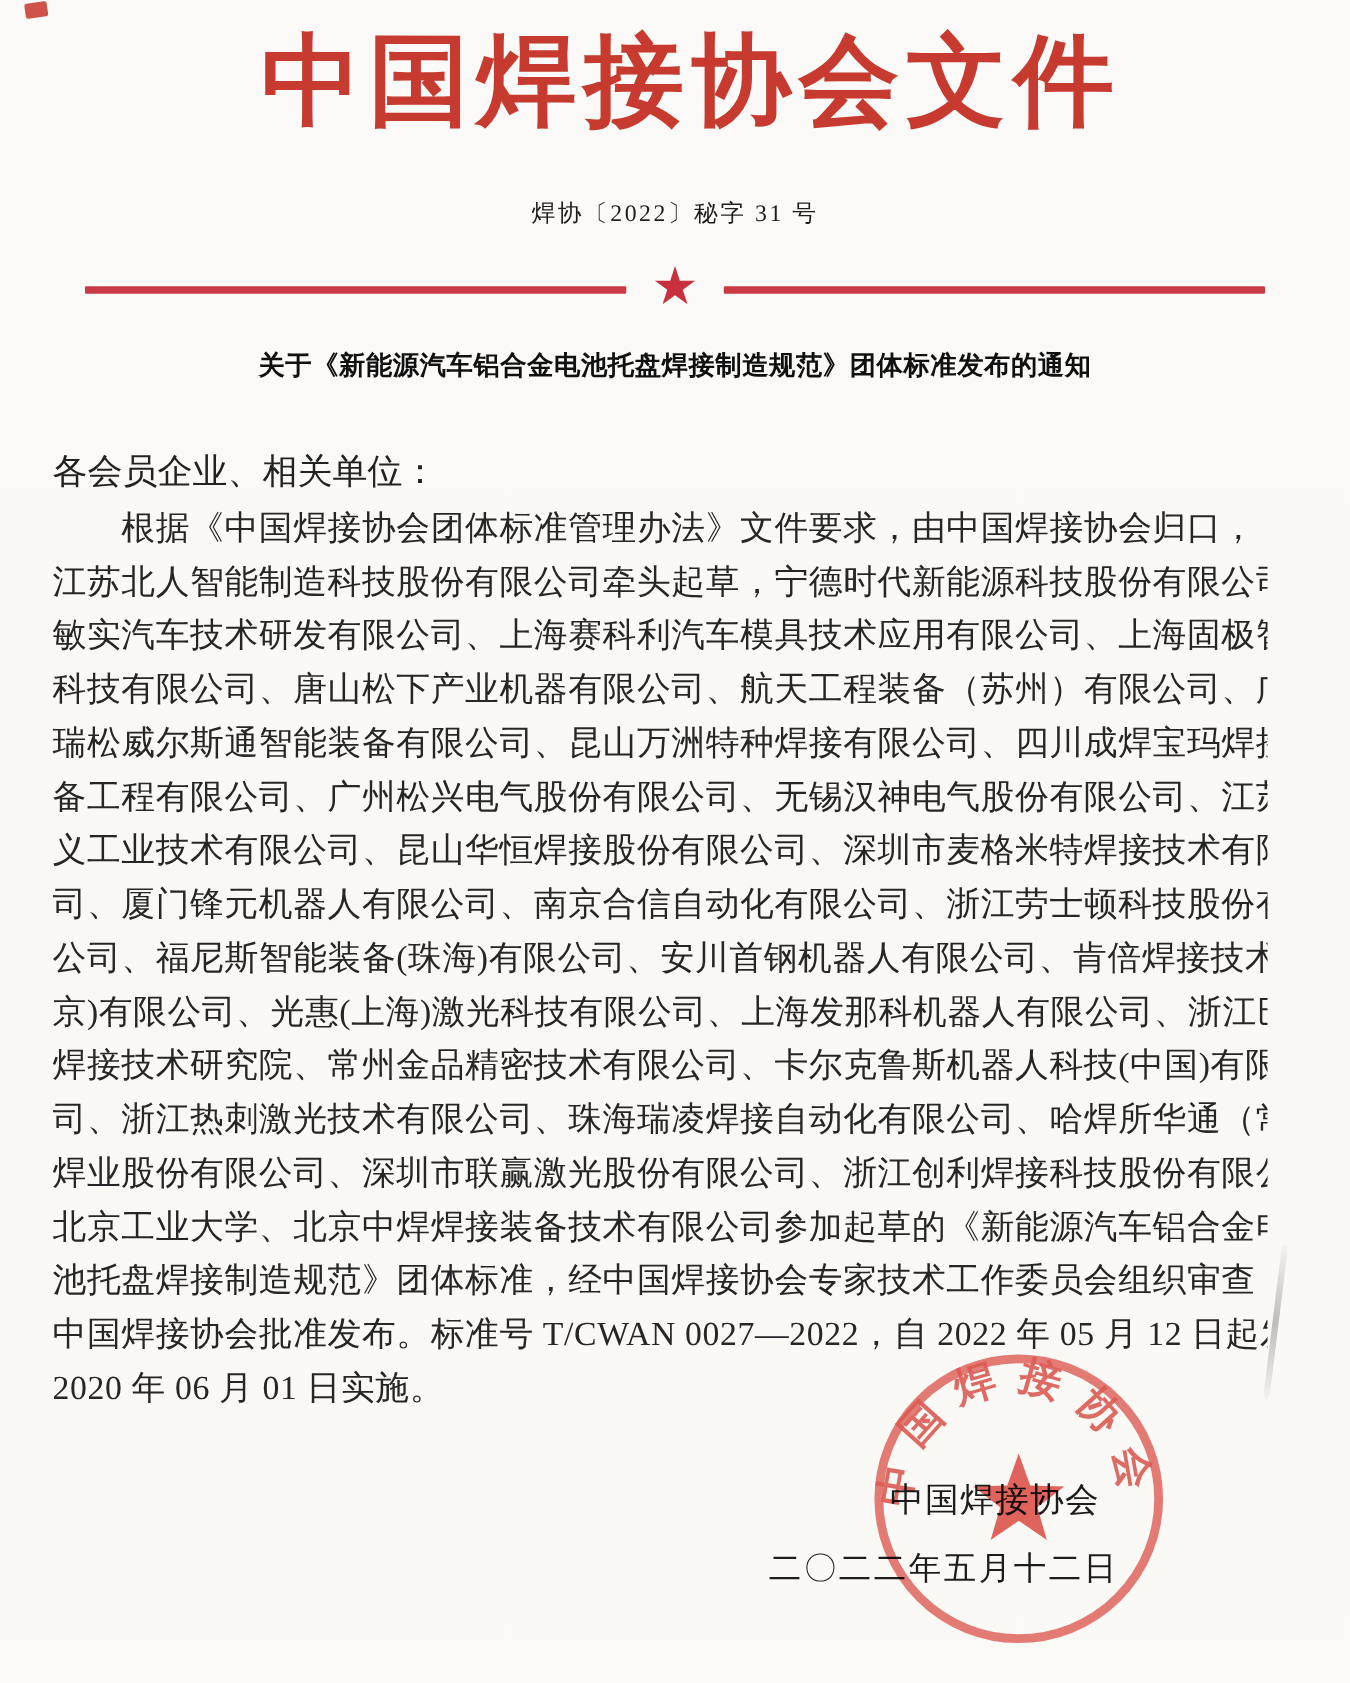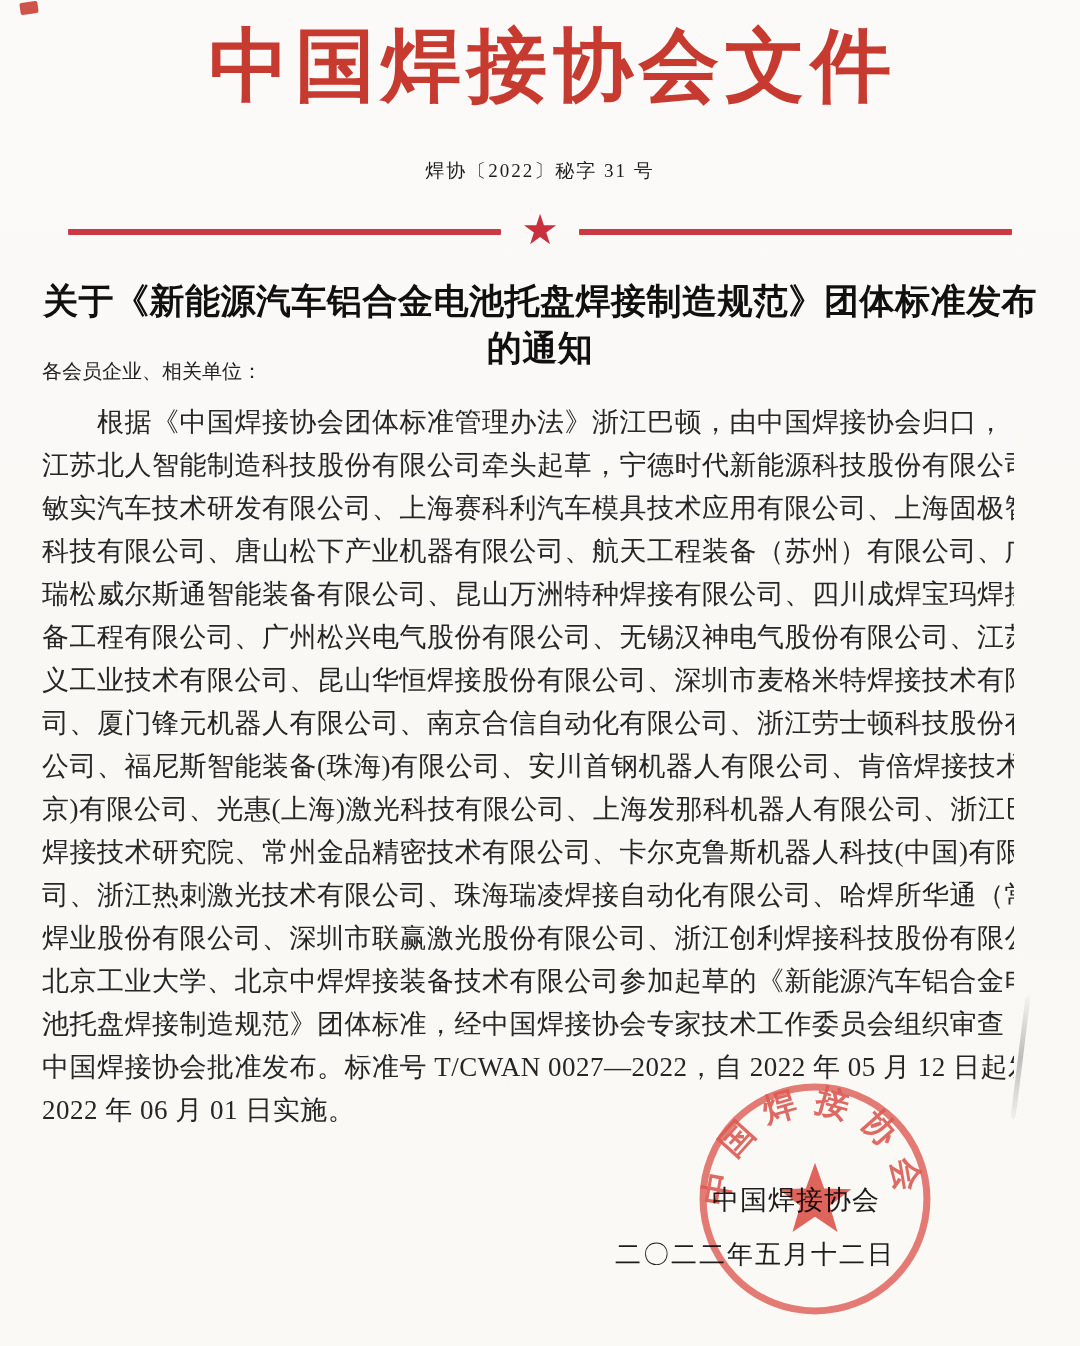--- a/index.html
+++ b/index.html
@@ -41,27 +41,27 @@
     flex:1; height:6px; background:#c93a45; border-radius:1px;
   }
   .divider .star {
     font-size:42px; line-height:1; color:#c9303e;
     margin:0 20px; transform:translateY(-2px);
   }
   
   .notice-title {
     position:absolute; top:278px; left:40px; width:1000px;
     text-align:center;
-    font-size:35px; font-weight:bold; letter-spacing:0.5px;
+    font-size:21px; font-weight:bold; letter-spacing:0.5px;
     color:#101010;
   }
   
   .salutation {
     position:absolute; top:358px; left:42px; width:966px;
-    font-size:20px; color:#222;
+    font-size:28px; color:#222;
   }
   .body-text {
     position:absolute; top:401px; left:42px; width:972px;
     font-size:27px; line-height:43px; color:#262626;
     overflow:hidden;
   }
   .body-line { white-space:nowrap; letter-spacing:0.5px; }
   
   .signature-org {
     position:absolute; top:1182px; left:628px; width:336px;
@@ -113,37 +113,37 @@
     <span class="rule"></span>
     <span class="star">★</span>
     <span class="rule"></span>
   </div>
 
   <h2 class="notice-title">关于《新能源汽车铝合金电池托盘焊接制造规范》团体标准发布的通知</h2>
 
   <div class="salutation">各会员企业、相关单位：</div>
 
   <div class="body-text">
-      <div class="body-line">　　根据《中国焊接协会团体标准管理办法》浙江巴顿，由中国焊接协会归口，</div>
+      <div class="body-line">　　根据《中国焊接协会团体标准管理办法》文件要求，由中国焊接协会归口，</div>
       <div class="body-line">江苏北人智能制造科技股份有限公司牵头起草，宁德时代新能源科技股份有限公司、</div>
       <div class="body-line">敏实汽车技术研发有限公司、上海赛科利汽车模具技术应用有限公司、上海固极智能</div>
       <div class="body-line">科技有限公司、唐山松下产业机器有限公司、航天工程装备（苏州）有限公司、广州</div>
       <div class="body-line">瑞松威尔斯通智能装备有限公司、昆山万洲特种焊接有限公司、四川成焊宝玛焊接装</div>
       <div class="body-line">备工程有限公司、广州松兴电气股份有限公司、无锡汉神电气股份有限公司、江苏恒</div>
       <div class="body-line">义工业技术有限公司、昆山华恒焊接股份有限公司、深圳市麦格米特焊接技术有限公</div>
       <div class="body-line">司、厦门锋元机器人有限公司、南京合信自动化有限公司、浙江劳士顿科技股份有限</div>
       <div class="body-line">公司、福尼斯智能装备(珠海)有限公司、安川首钢机器人有限公司、肯倍焊接技术(北</div>
       <div class="body-line">京)有限公司、光惠(上海)激光科技有限公司、上海发那科机器人有限公司、浙江巴顿</div>
       <div class="body-line">焊接技术研究院、常州金品精密技术有限公司、卡尔克鲁斯机器人科技(中国)有限公</div>
       <div class="body-line">司、浙江热刺激光技术有限公司、珠海瑞凌焊接自动化有限公司、哈焊所华通（常州）</div>
       <div class="body-line">焊业股份有限公司、深圳市联赢激光股份有限公司、浙江创利焊接科技股份有限公司、</div>
       <div class="body-line">北京工业大学、北京中焊焊接装备技术有限公司参加起草的《新能源汽车铝合金电</div>
       <div class="body-line">池托盘焊接制造规范》团体标准，经中国焊接协会专家技术工作委员会组织审查，</div>
       <div class="body-line">中国焊接协会批准发布。标准号 T/CWAN 0027—2022，自 2022 年 05 月 12 日起发布，</div>
-      <div class="body-line">2022 年 06 月 01 日实施。</div>
+      <div class="body-line">2020 年 06 月 01 日实施。</div>
     </div>
 
   <div class="signature-org">中国焊接协会</div>
 
   <div class="signature-date">二〇二二年五月十二日</div>
 
   <svg class="seal" viewBox="0 0 240 240">
     <circle cx="120" cy="120" r="111" fill="none" stroke="#e05a52" stroke-width="7" opacity="0.85"></circle>
     <polygon fill="#dd4a42" opacity="0.92" points="120,84 129.1,109.5 156.1,110.3 134.7,126.8 142.3,152.7 120,137.5 97.7,152.7 105.3,126.8 83.9,110.3 110.9,109.5"></polygon>
     <defs>

